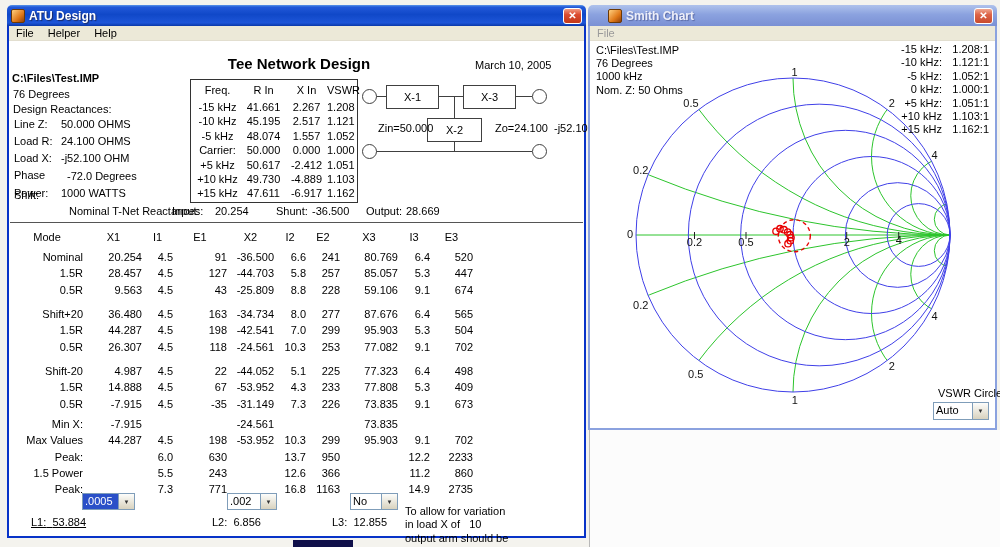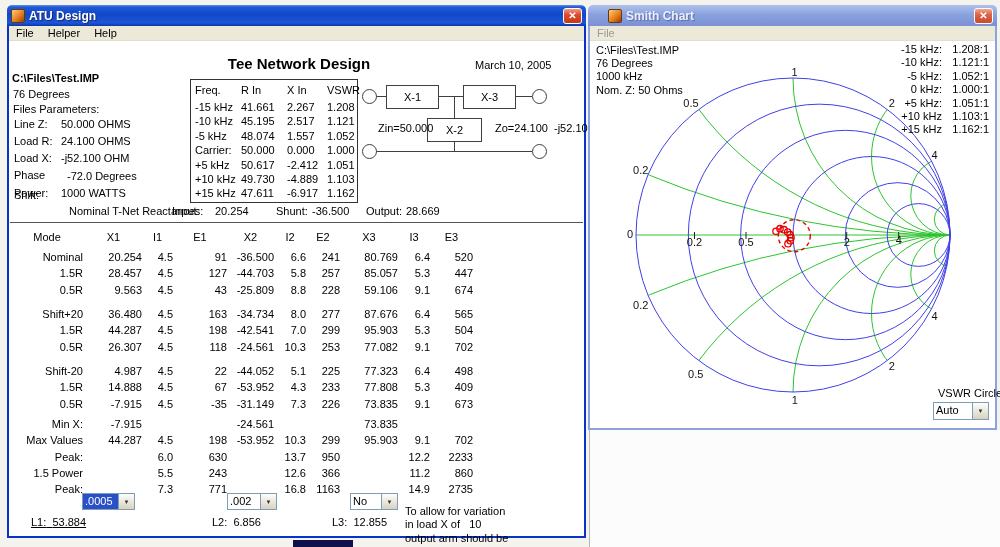--- a/index.html
+++ b/index.html
@@ -26,21 +26,21 @@
   .menubar{position:absolute;left:0;right:0;top:0;height:15px;background:#ECE9D8;
            display:flex;align-items:center;border-bottom:1px solid #E2DECF;box-sizing:border-box;}
   .menu-item{padding:0 7px;}
   .gray-menu .menu-item{color:#9a9a9a;}
   .content{position:absolute;left:0;right:0;top:15px;bottom:0;background:#fff;}
   .bold{font-weight:bold;}
   
   .freq-box{position:absolute;left:181px;top:38px;width:168px;height:124px;border:1px solid #333;
             box-sizing:border-box;padding:3px 4px 0 4px;}
   .freq-grid{display:grid;grid-template-columns:46px 46px 40px 26px;}
-  .freq-grid span{text-align:left;line-height:14.4px;padding-right:1px;}
+  .freq-grid span{text-align:center;line-height:14.4px;padding-right:1px;}
   .freq-grid .fh{height:17px;}
   
   .dg-wire{position:absolute;background:#404040;}
   .dg-circ{position:absolute;width:15px;height:15px;border:1px solid #404040;border-radius:50%;
            background:#fff;box-sizing:border-box;}
   .dg-box{position:absolute;border:1px solid #404040;background:#fff;display:flex;
           align-items:center;justify-content:center;box-sizing:border-box;}
   
   .mt{position:absolute;left:0;top:190px;width:466px;}
   .mt-head,.mrow{display:grid;grid-template-columns:76px 57px 31px 54px 47px 32px 34px 58px 32px 43px;}
@@ -78,21 +78,21 @@
         <span class="menu-item">Helper</span>
         <span class="menu-item">Help</span>
       </div>
     <div class="content">
 
       <div class="abs bold" style="left:140px;top:14px;width:300px;text-align:center;font-size:15px;">Tee Network Design</div>
       <div class="abs" style="left:466px;top:18px;">March 10, 2005</div>
 
       <div class="abs bold" style="left:3px;top:31px;">C:\Files\Test.IMP</div>
       <div class="abs" style="left:4px;top:47px;">76 Degrees</div>
-      <div class="abs" style="left:4px;top:62px;">Files Parameters:</div>
+      <div class="abs" style="left:4px;top:62px;">Design Reactances:</div>
 
       <div class="abs" style="left:5px;top:77px;">Line Z:</div>
       <div class="abs" style="left:52px;top:77px;">50.000 OHMS</div>
       <div class="abs" style="left:5px;top:94px;">Load R:</div>
       <div class="abs" style="left:52px;top:94px;">24.100 OHMS</div>
       <div class="abs" style="left:5px;top:111px;">Load X:</div>
       <div class="abs" style="left:52px;top:111px;">-j52.100 OHM</div>
       <div class="abs" style="left:5px;top:124px;width:38px;white-space:normal;line-height:20px;">Phase Shift:</div>
       <div class="abs" style="left:58px;top:129px;">-72.0 Degrees</div>
       <div class="abs" style="left:5px;top:146px;">Power:</div>

